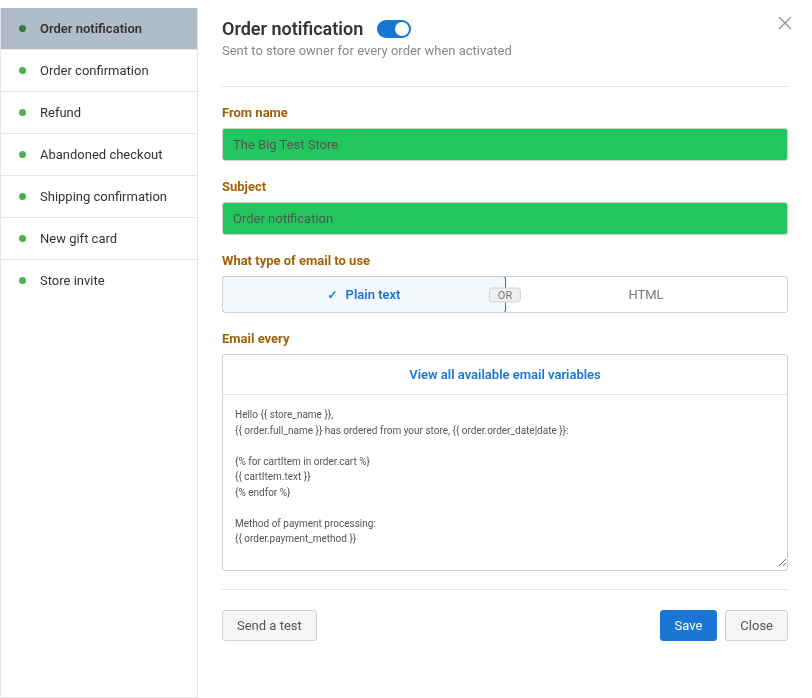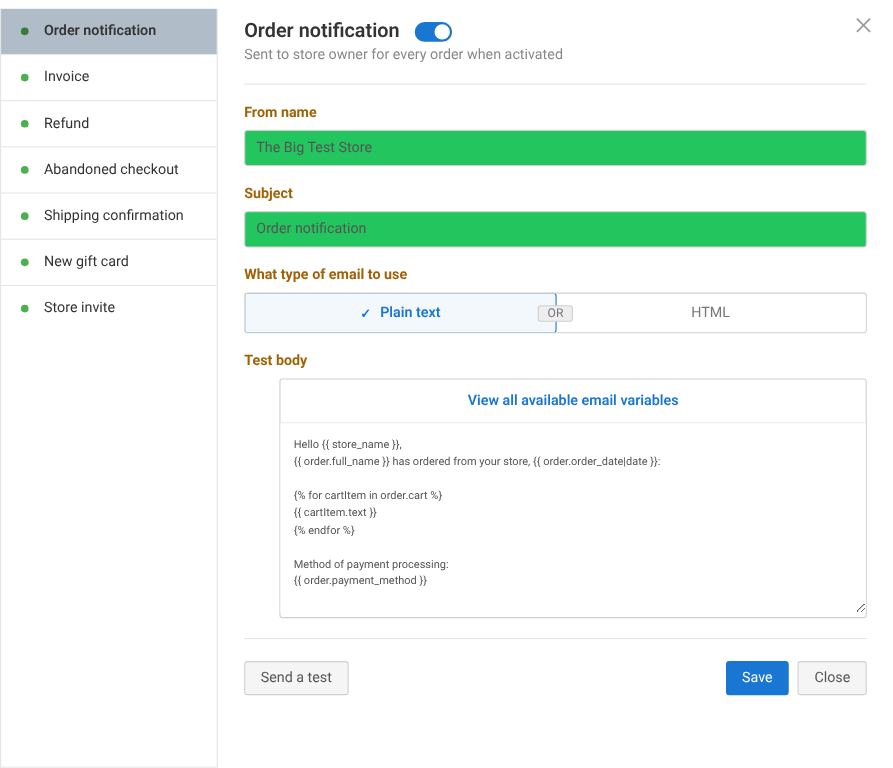--- a/index.html
+++ b/index.html
@@ -100,21 +100,21 @@
       right: 2px;
       top: 2px;
       width: 14px;
       height: 14px;
       background: #fff;
       border-radius: 50%;
     }
     .subtitle {
       font-size: 13px;
       color: #888;
-      margin-bottom: 18px;
+      margin-bottom: 28px;
     }
     .divider {
       border: none;
       border-top: 1px solid #e5e5e5;
       margin-bottom: 18px;
     }
     .field-group {
       margin-bottom: 18px;
     }
     .field-label {
@@ -183,21 +183,20 @@
       color: #777;
       padding: 0 8px;
       z-index: 2;
     }
     .check-icon {
       font-size: 12px;
     }
     .email-body-box {
       border: 1px solid #d0d0d0;
       border-radius: 3px;
-      margin-left: 32px;
     }
     .email-vars-link {
       display: block;
       text-align: center;
       padding: 12px 0;
       color: #1976d2;
       font-size: 13px;
       font-weight: 600;
       border-bottom: 1px solid #e5e5e5;
       cursor: pointer;
@@ -247,21 +246,21 @@
 <body>
 
 <div class="container">
   <div class="sidebar">
     <div class="sidebar-item active">
       <span class="dot"></span>
       <span>Order notification</span>
     </div>
     <div class="sidebar-item">
       <span class="dot"></span>
-      <span>Invoice</span>
+      <span>Order confirmation</span>
     </div>
     <div class="sidebar-item">
       <span class="dot"></span>
       <span>Refund</span>
     </div>
     <div class="sidebar-item">
       <span class="dot"></span>
       <span>Abandoned checkout</span>
     </div>
     <div class="sidebar-item">
@@ -315,21 +314,21 @@
           <span>Plain text</span>
         </div>
         <div class="toggle-option">
           <span>HTML</span>
         </div>
         <div class="or-badge">OR</div>
       </div>
     </div>
 
     <div class="field-group">
-      <label class="field-label">Test body</label>
+      <label class="field-label">Email every</label>
       <div class="email-body-box">
         <a class="email-vars-link">View all available email variables</a>
         <textarea class="email-body-textarea" style="">Hello {{ store_name }},
 {{ order.full_name }} has ordered from your store, {{ order.order_date|date }}:
 
 {% for cartItem in order.cart %}
 {{ cartItem.text }}
 {% endfor %}
 
 Method of payment processing:

